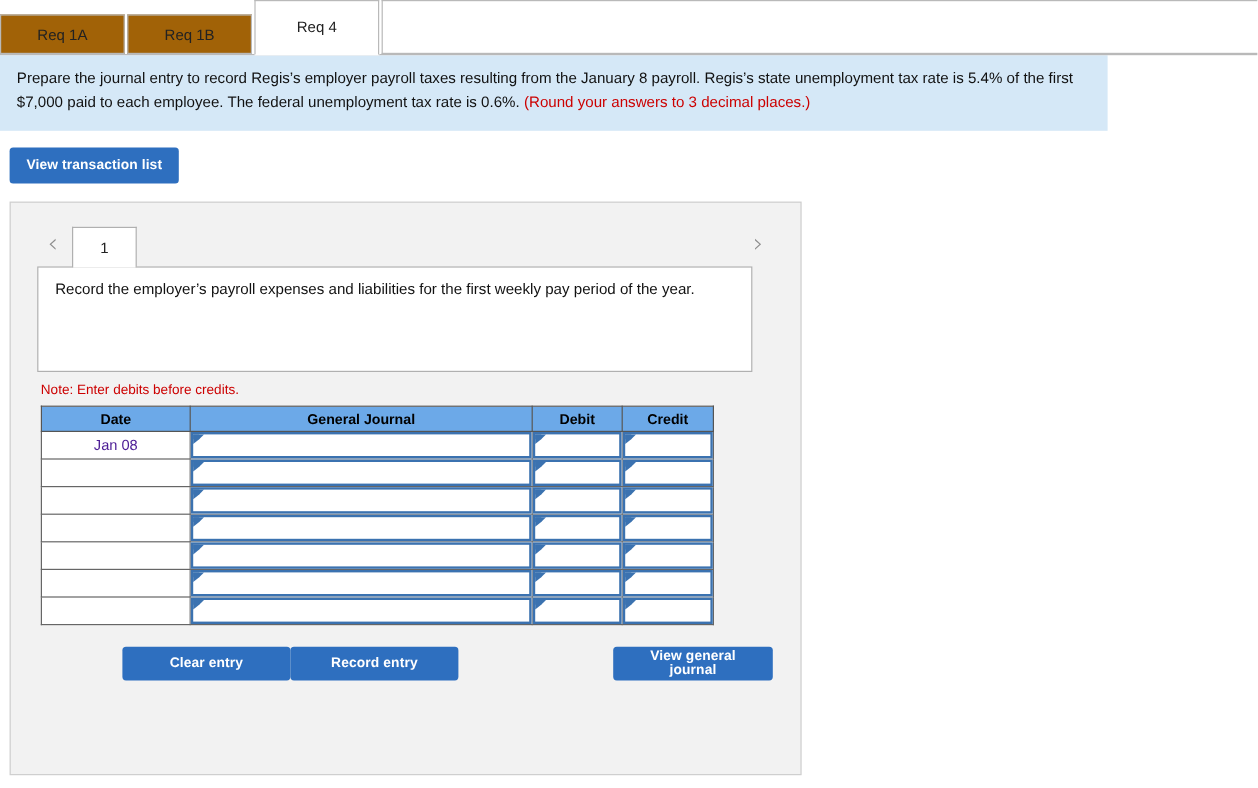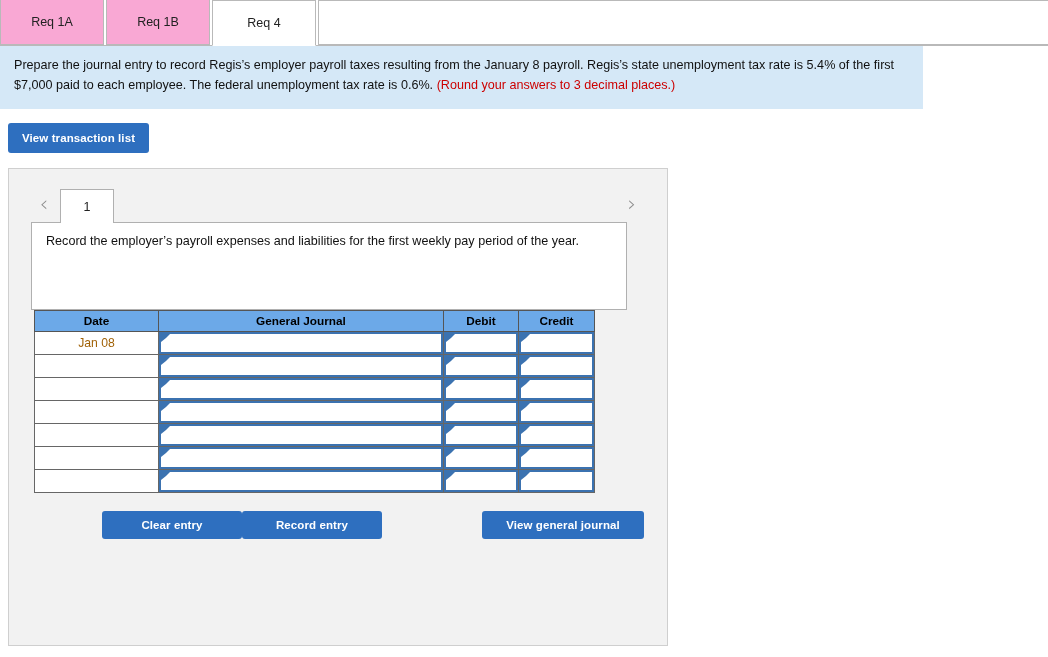--- a/index.html
+++ b/index.html
@@ -14,29 +14,29 @@
   
   .tabstrip {
     position: relative;
     height: 46px;
     display: flex;
     align-items: flex-end;
     border-bottom: 1px solid #b9b9b9;
     background: #ffffff;
   }
   .tab {
-    height: 46px;
+    height: 33px;
     min-width: 104px;
     padding: 0 18px;
     display: flex;
     align-items: center;
     justify-content: center;
     font-size: 12.5px;
     color: #222;
-    background: #f9a8d4;
+    background: #a16207;
     border: 1px solid #b9b9b9;
     border-bottom: 1px solid #b9b9b9;
     margin-right: 2px;
     position: relative;
     cursor: pointer;
     user-select: none;
   }
   .tab.active {
     background: #ffffff;
     border-bottom: 1px solid #ffffff;
@@ -182,21 +182,21 @@
     vertical-align: middle;
   }
   .col-date   { width: 124px; }
   .col-gj     { width: 285px; }
   .col-debit  { width: 75px;  }
   .col-credit { width: 76px;  }
 
   td.date-cell {
     text-align: center;
     font-size: 12.2px;
-    color: #a16207;
+    color: #4c1d95;
     background: #ffffff;
   }
   td.input-cell {
     border: none;
     padding: 0;
     background: #ffffff;
   }
   .cellbox {
     position: relative;
     height: 22px;
@@ -229,21 +229,21 @@
   
   .footer-btns {
     display: flex;
     align-items: center;
     margin: 18px 0 0 3px;
     width: 610px;
   }
   .footer-btns .btn { height: 28px; }
   .btn-record { width: 140px; }
   .btn-clear  { width: 140px; margin-left: 68px; }
-  .btn-gj     { width: 162px; margin-left: auto; }
+  .btn-gj     { width: 133px; margin-left: auto; }
 </style>
 </head>
 <body>
 
 <div class="tabstrip">
   <div class="tab">
     <span>Req 1A</span>
   </div>
   <div class="tab">
     <span>Req 1B</span>
@@ -270,20 +270,21 @@
     <div class="page-tab">
       <span>1</span>
     </div>
     <div class="chev right">›</div>
   </div>
 
   <div class="descbox">
     <span>Record the employer’s payroll expenses and liabilities for the first weekly pay period of the year.</span>
   </div>
 
+  <div class="note">Note: Enter debits before credits.</div>
 
   <table class="journal">
     <colgroup>
       <col class="col-date">
         <col class="col-gj">
         <col class="col-debit">
         <col class="col-credit">
     </colgroup>
     <thead>
       <tr>

